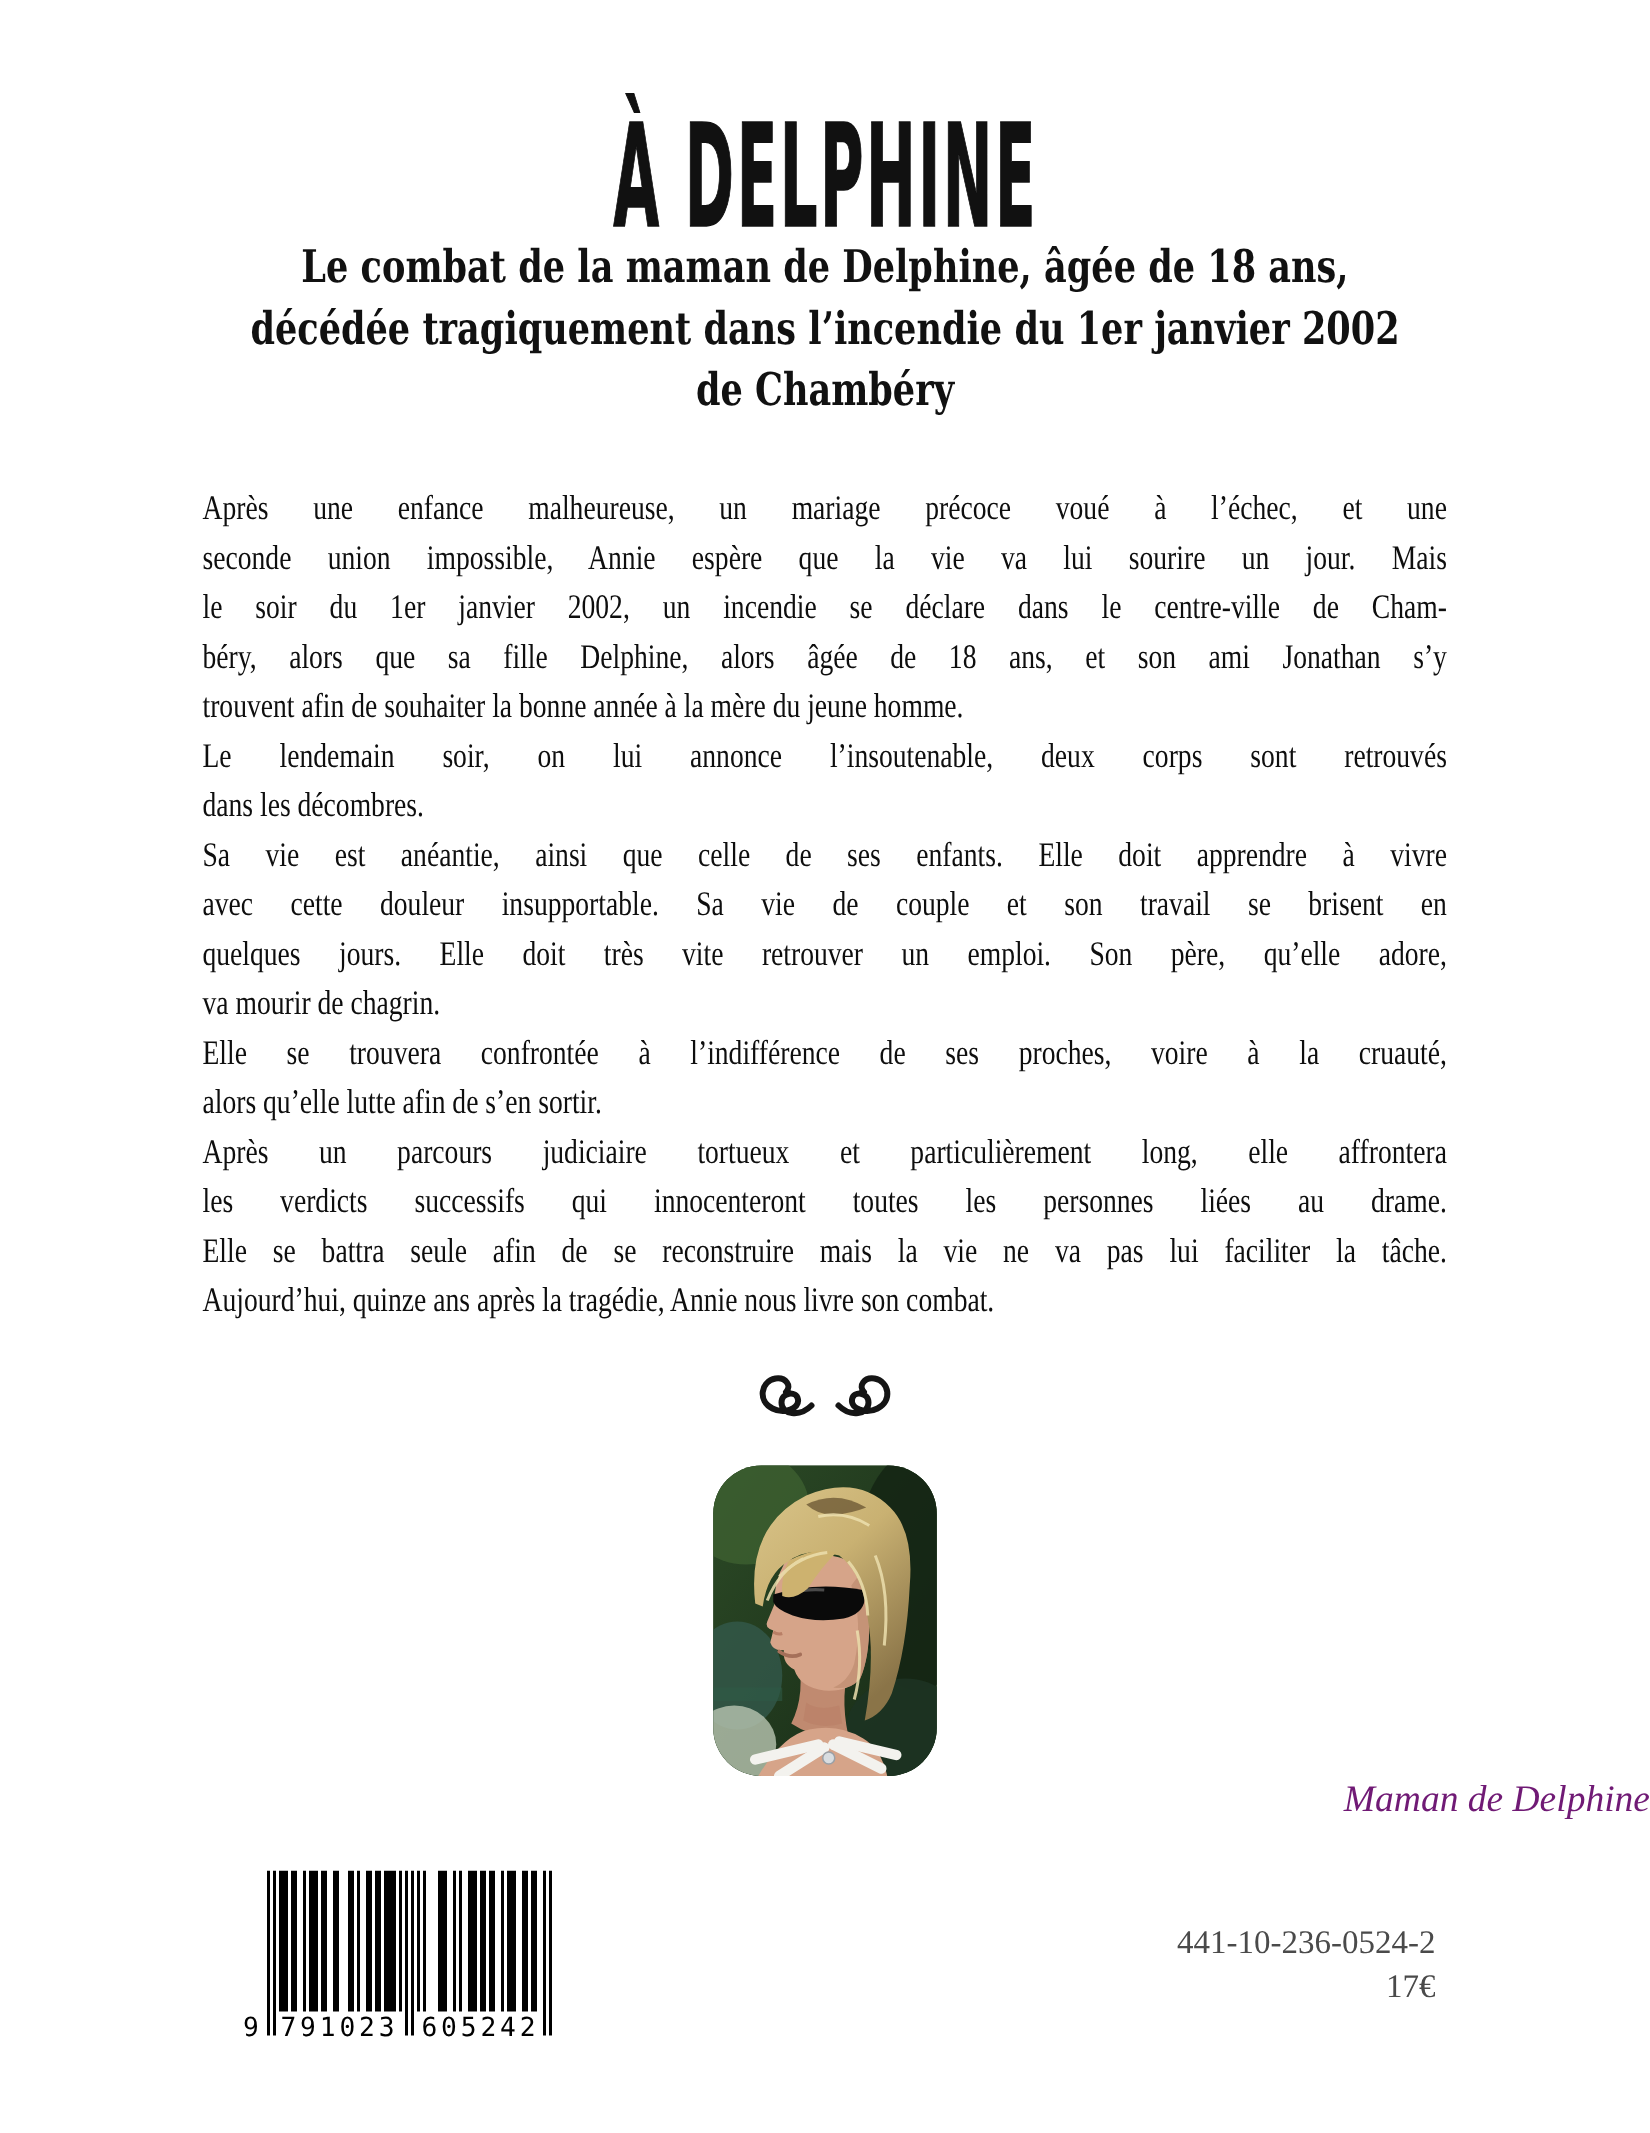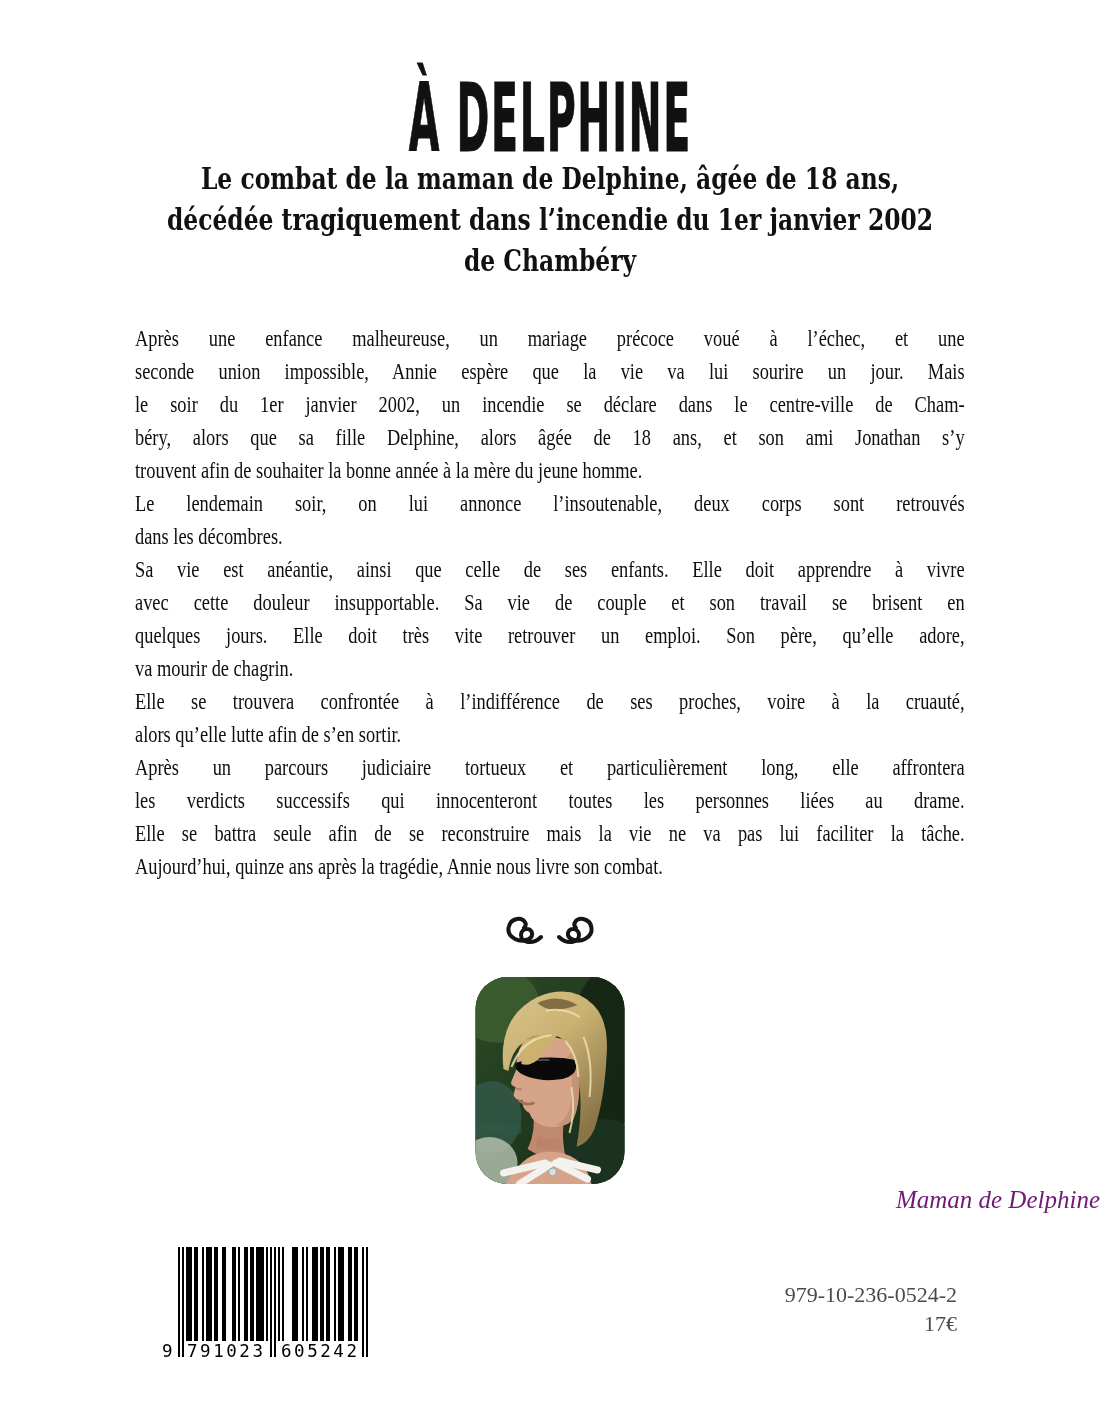--- a/index.html
+++ b/index.html
@@ -184,17 +184,17 @@
         <rect x="176.0" y="0" width="4.0" height="94" fill="#000"></rect>
         <rect x="184.0" y="0" width="2.0" height="110" fill="#000"></rect>
         <rect x="188.0" y="0" width="2.0" height="110" fill="#000"></rect>
       </g>
     <text x="-16" y="110">9</text>
     <text x="9" y="110" textLength="76">791023</text>
     <text x="103" y="110" textLength="76">605242</text>
   </svg>
 
   <div class="isbn-block">
-    <div>979-10-236-0524-2</div>
+    <div>441-10-236-0524-2</div>
     <div>17€</div>
   </div>
 
 </div>
 
 </body></html>

